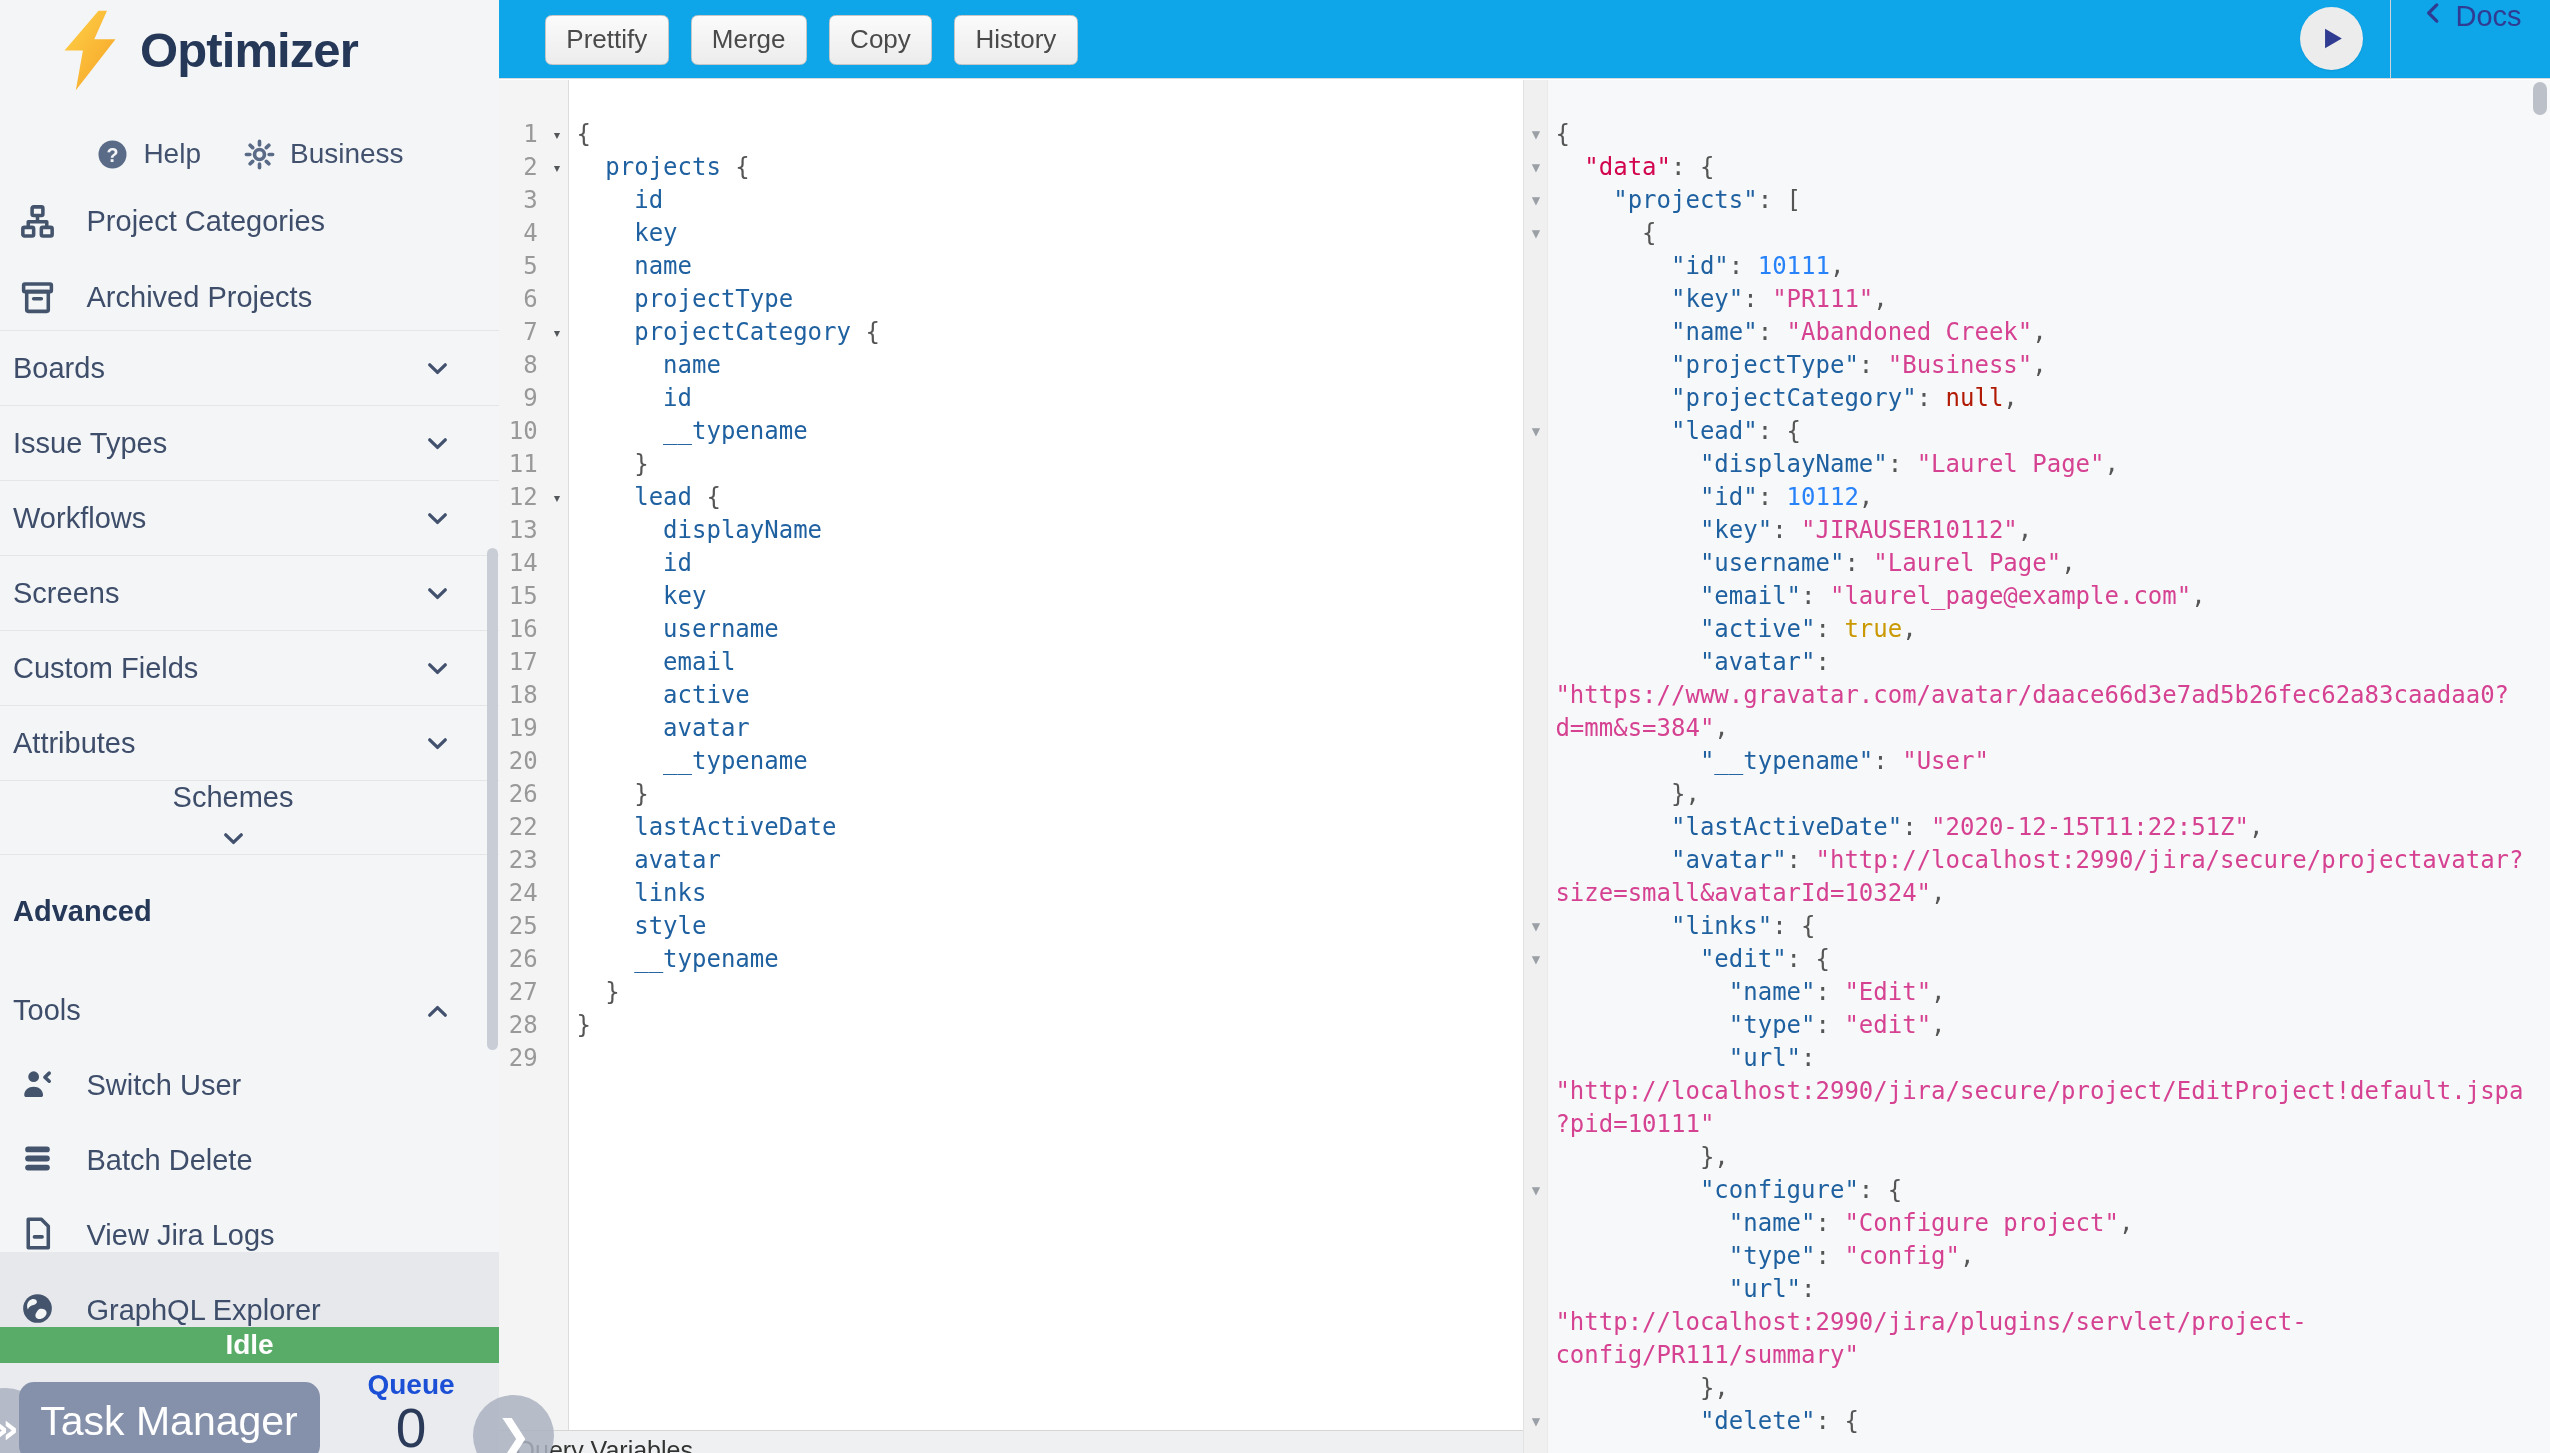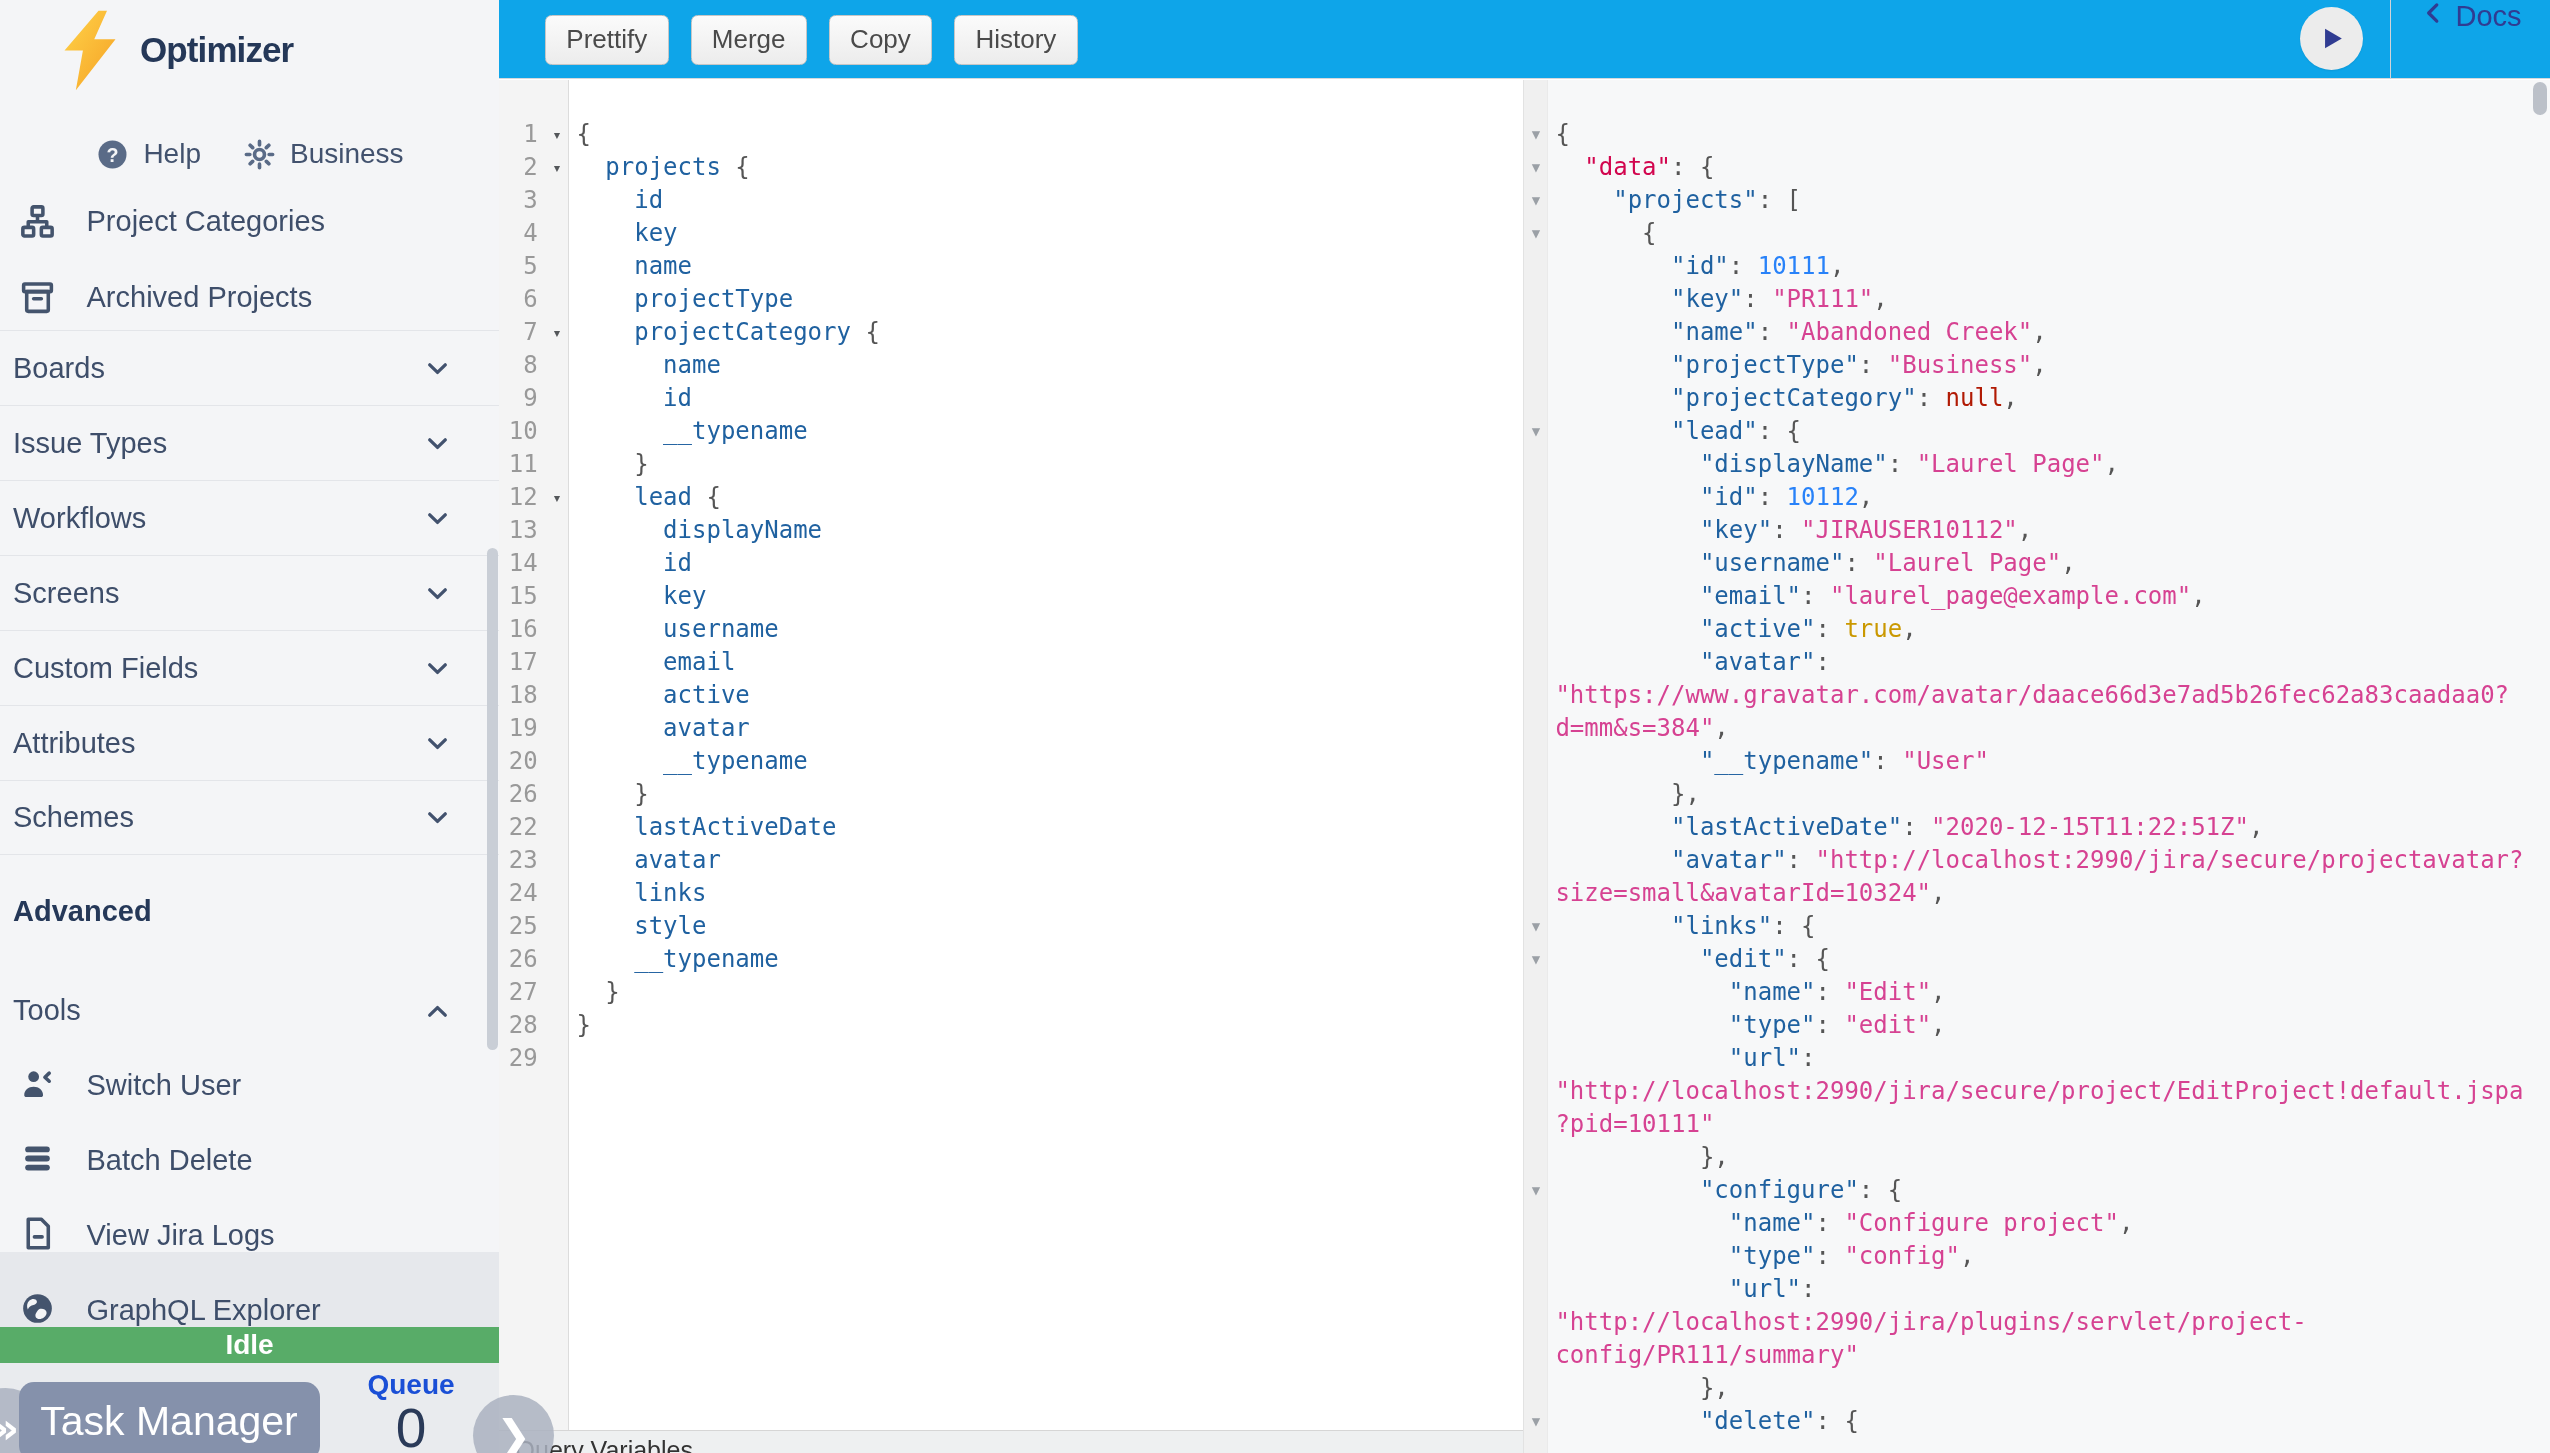--- a/index.html
+++ b/index.html
@@ -9,30 +9,30 @@
     --c-green:#58AC68; --c-queue:#1A4FD6; --c-taskman:#8591AB;
   }
   *{margin:0;padding:0;box-sizing:border-box;}
   html,body{width:2550px;height:1454px;overflow:hidden;}
   body{font-family:"Liberation Sans",sans-serif;background:#fff;position:relative;}
 
   
   .sidebar{position:absolute;left:0;top:0;width:499px;height:1454px;background:#F4F5F7;}
   .logo-row{position:absolute;left:55px;top:5.5px;height:89px;display:flex;align-items:center;gap:15px;}
   .logo-bolt{width:70px;height:85px;}
-  .logo-title{font-size:35px;font-weight:bold;color:var(--c-navy);letter-spacing:-0.9px;}
+  .logo-title{font-size:49px;font-weight:bold;color:var(--c-navy);letter-spacing:-0.9px;}
   .quick-row{position:absolute;left:0;top:127px;width:499px;height:54px;display:flex;justify-content:center;align-items:center;gap:41px;}
   .quick-item{display:flex;align-items:center;gap:13px;font-size:28px;color:#42526E;cursor:pointer;}
   .quick-item .qicon{width:35px;height:35px;display:inline-flex;color:#5A6B87;}
   .nav-top{position:absolute;left:0;top:183px;width:499px;}
   .nav-item{height:76px;display:flex;align-items:center;padding-left:18.5px;gap:31px;font-size:29px;color:var(--c-sidebar-text);cursor:pointer;}
   .nav-item .nicon{width:37px;height:37px;display:inline-flex;color:var(--c-icon);flex:0 0 37px;}
   .sections{position:absolute;left:0;top:330px;width:499px;text-align:center;}
   .section-row{height:75px;display:flex;align-items:center;justify-content:space-between;padding:0 46px 0 13px;font-size:29px;color:var(--c-sidebar-text);border-top:0.9px solid #E3E5E9;cursor:pointer;}
-  .section-row:last-child{border-bottom:0.9px solid #E3E5E9;}
+  .section-row:last-child{border-bottom:0.9px solid #E3E5E9;flex-direction:column;}
   .section-row .chev{width:31px;height:31px;color:#42526E;}
   .adv-header{position:absolute;left:13px;top:887px;font-size:29px;font-weight:bold;color:var(--c-navy);margin-top:8px;}
   .tools-header{position:absolute;left:0;top:953px;width:499px;height:74px;display:flex;align-items:flex-end;justify-content:space-between;padding:0 46px 0 13px;font-size:29px;color:var(--c-sidebar-text);cursor:pointer;}
   .tools-header .chev{width:31px;height:31px;color:#42526E;}
   .tools-list{position:absolute;left:0;top:1027px;width:499px;}
   .tool-item{height:75px;display:flex;align-items:flex-end;padding-left:18.5px;gap:31px;font-size:29px;color:var(--c-sidebar-text);cursor:pointer;}
   .tool-item.selected{background:#E6E8EC;}
   .tool-item .nicon{width:37px;height:37px;display:inline-flex;color:var(--c-icon);flex:0 0 37px;}
   .idle-bar{position:absolute;left:0;top:1327px;width:499px;height:36px;background:var(--c-green);color:#fff;font-size:28px;font-weight:bold;display:flex;align-items:center;justify-content:center;}
   .sidebar-bottom{position:absolute;left:0;top:1363px;width:499px;height:91px;background:#E9EBEE;}

